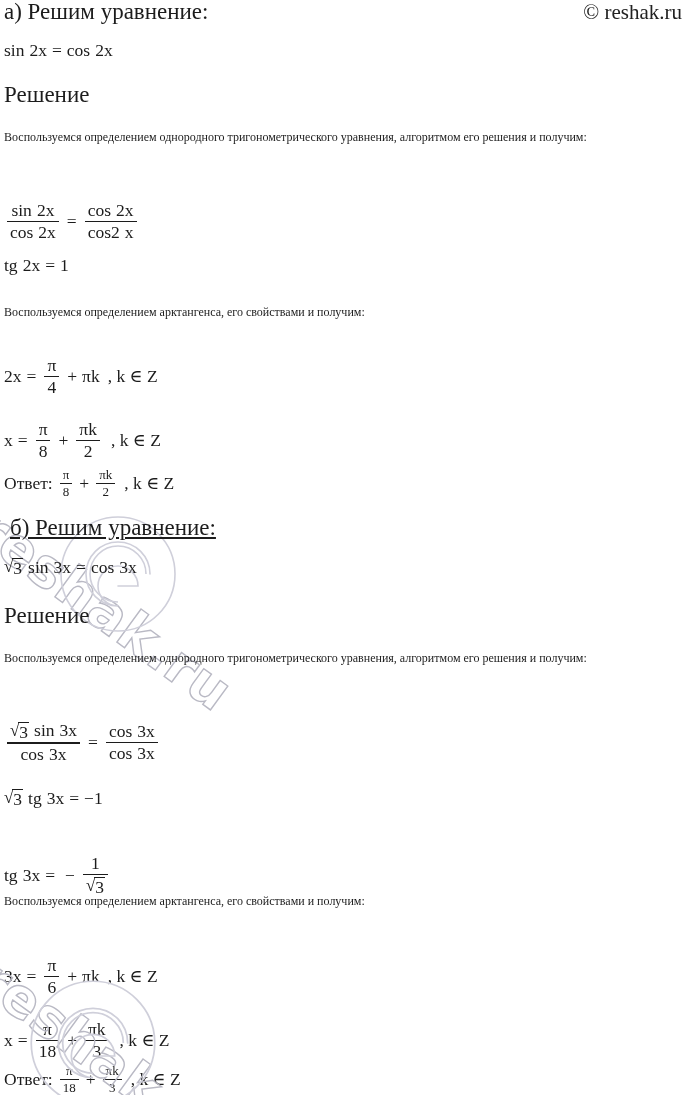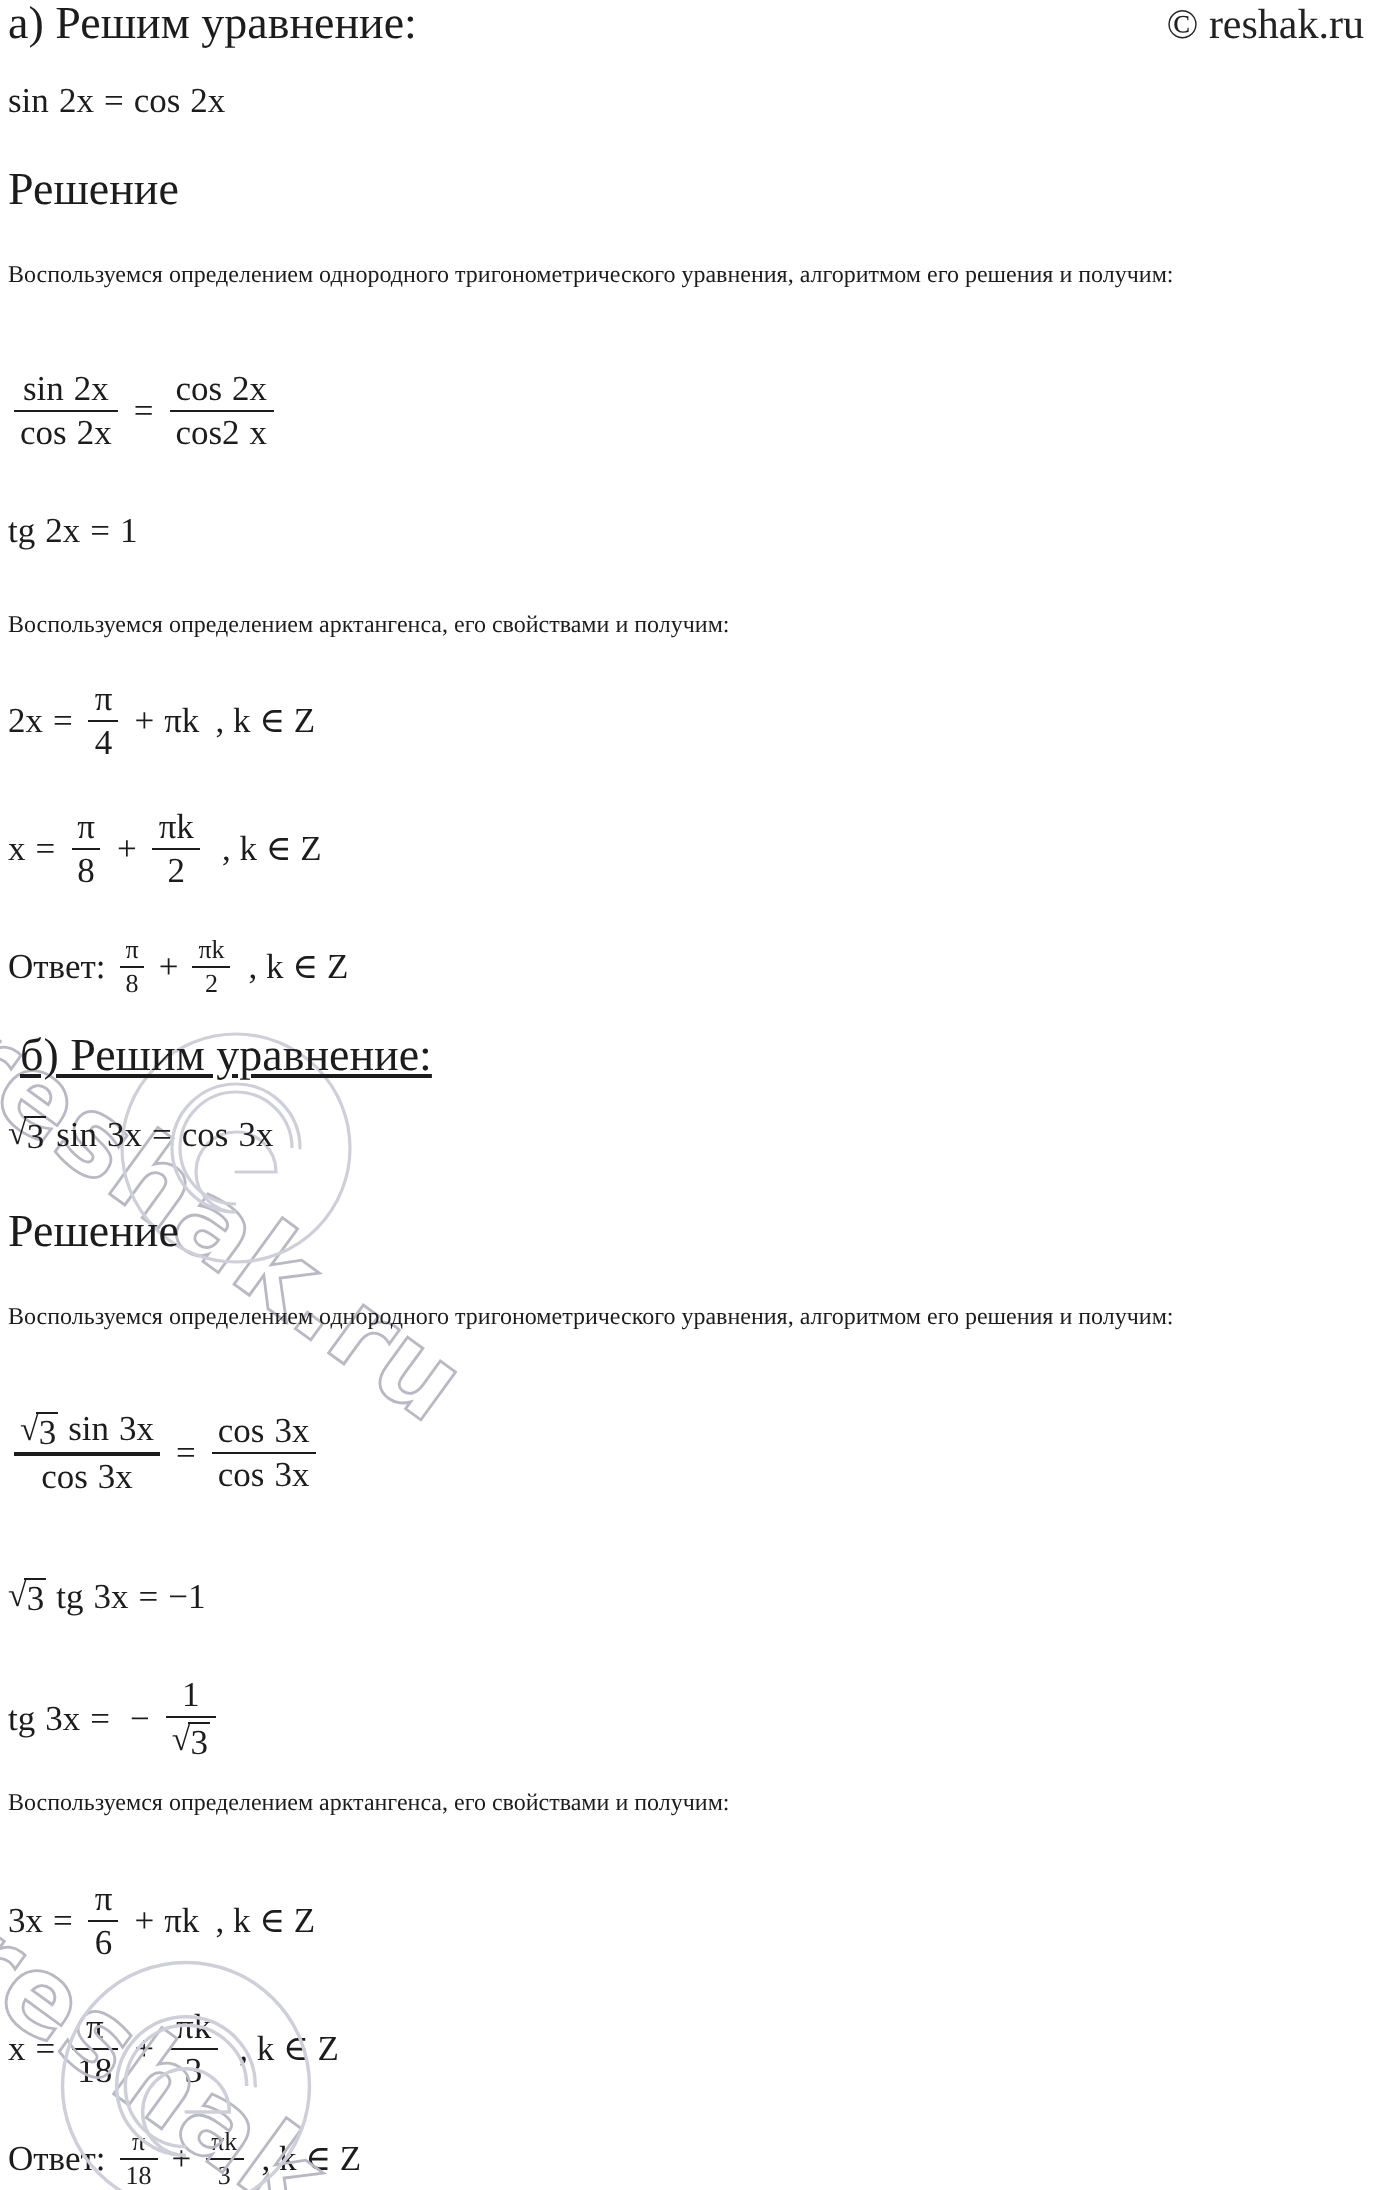--- a/index.html
+++ b/index.html
@@ -63,21 +63,21 @@
   }
   .math .op { margin: 0 5px; }
   .math .sp { display: inline-block; width: 5px; }
 
   
   .frac {
     display: inline-flex;
     flex-direction: column;
     align-items: center;
     vertical-align: middle;
-    margin: 0 3px;
+    margin: 16px 3px;
     line-height: 1.08;
   }
   .frac .num { padding: 0 3px 1px 3px; }
   .frac .den { padding: 1px 3px 0 3px; }
   .frac .bar {
     width: 100%;
     height: 1.4px;
     background: #1c1c1c;
   }
   .frac.small { font-size: 13px; margin: 0 2px; }

